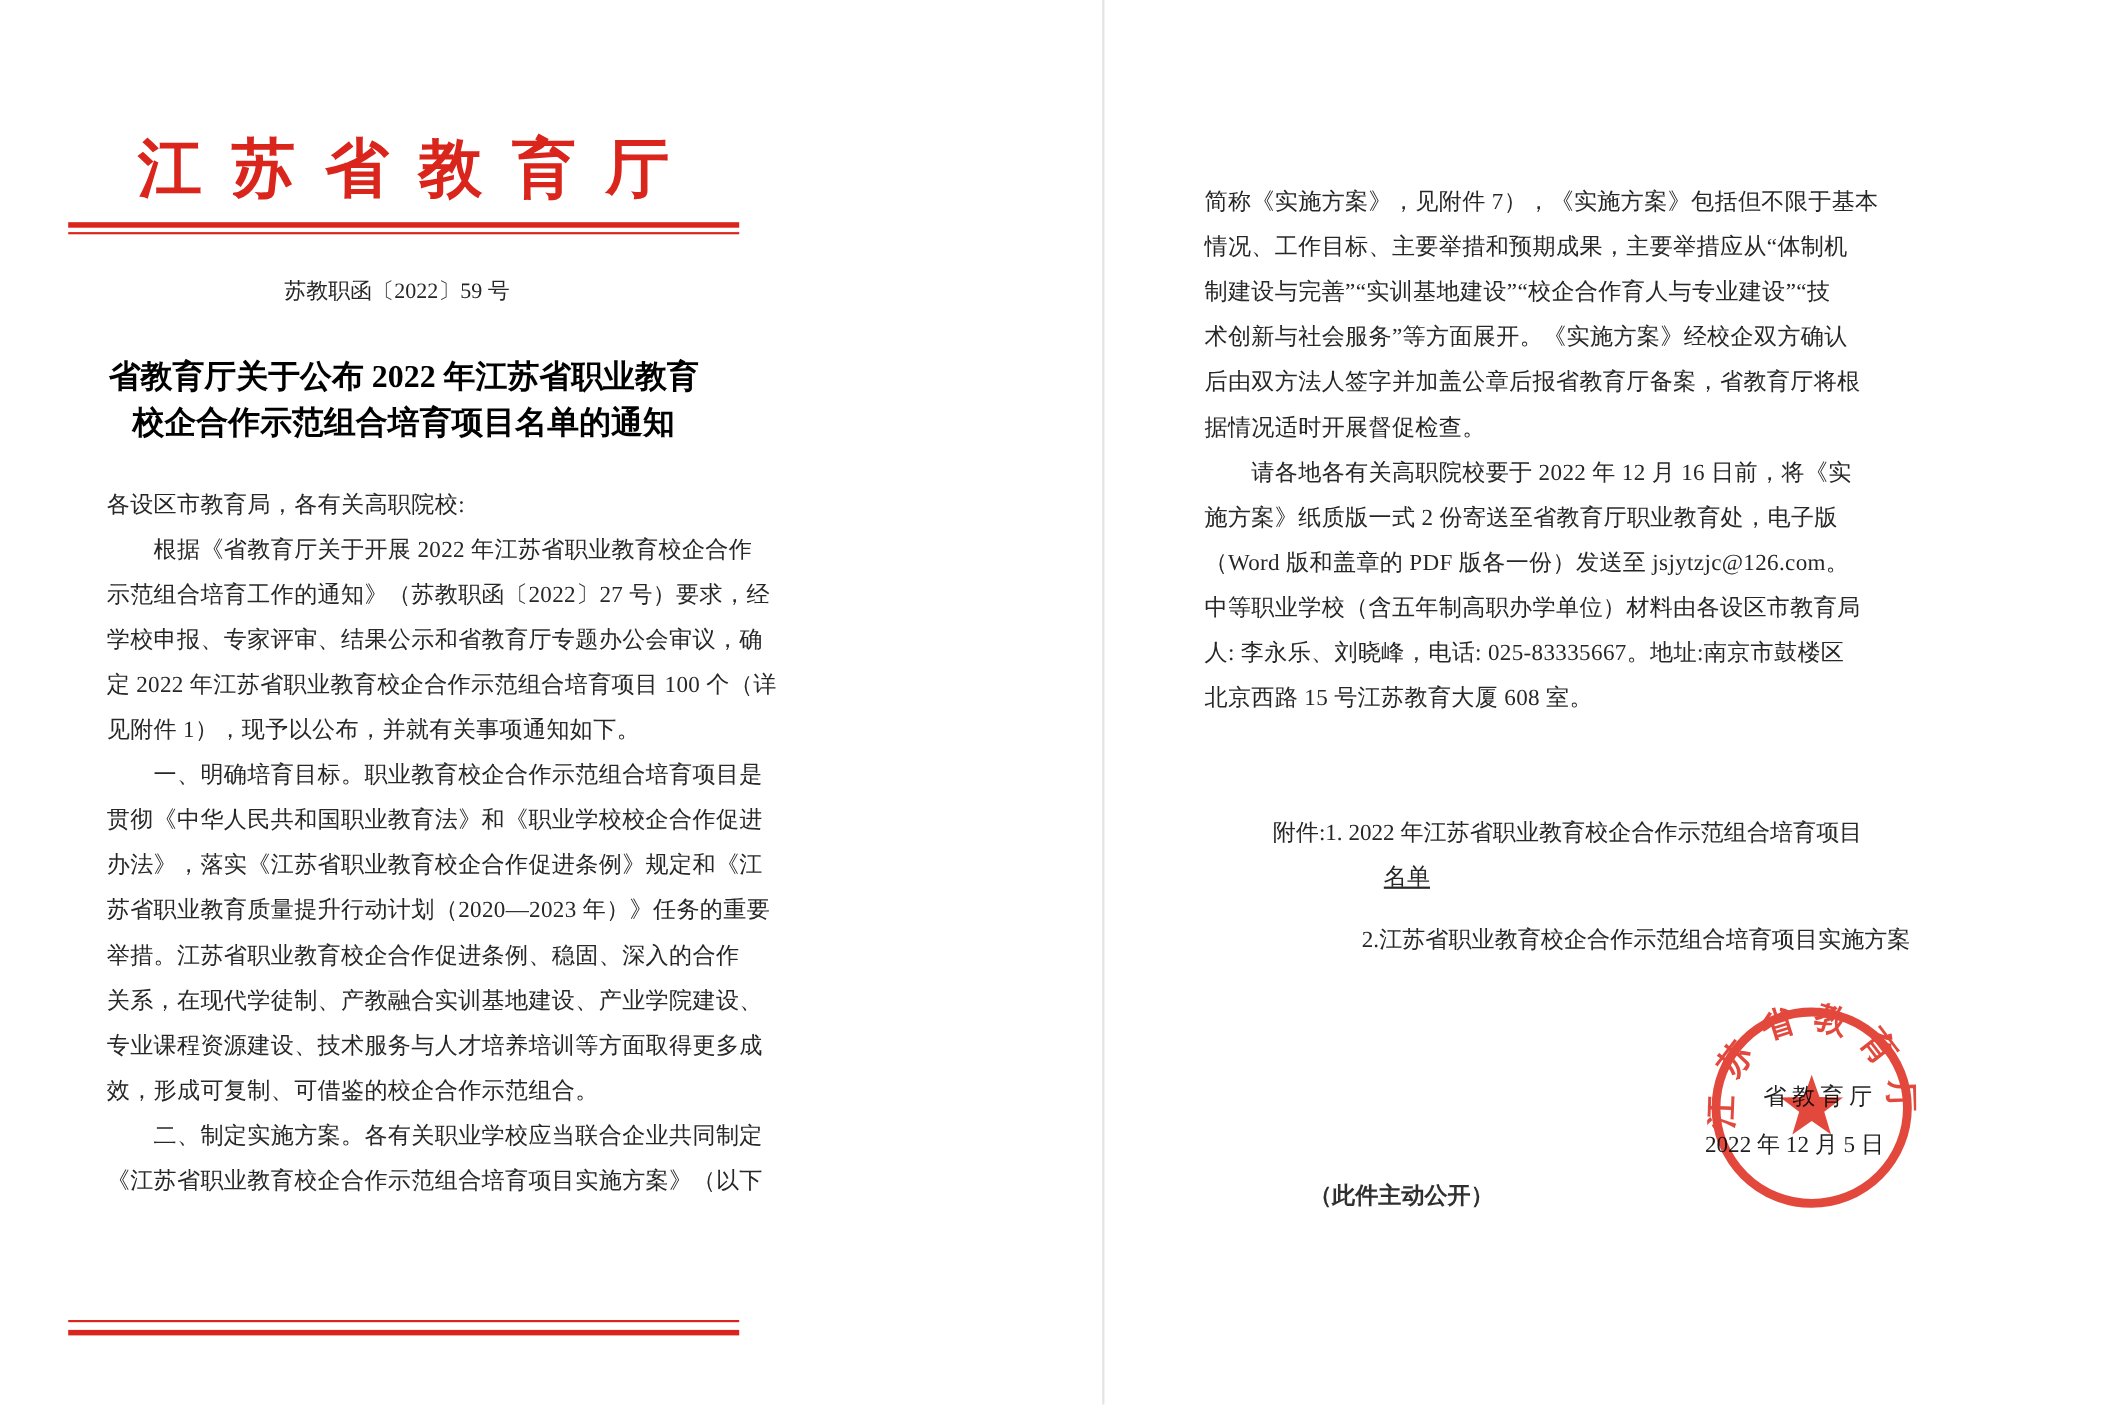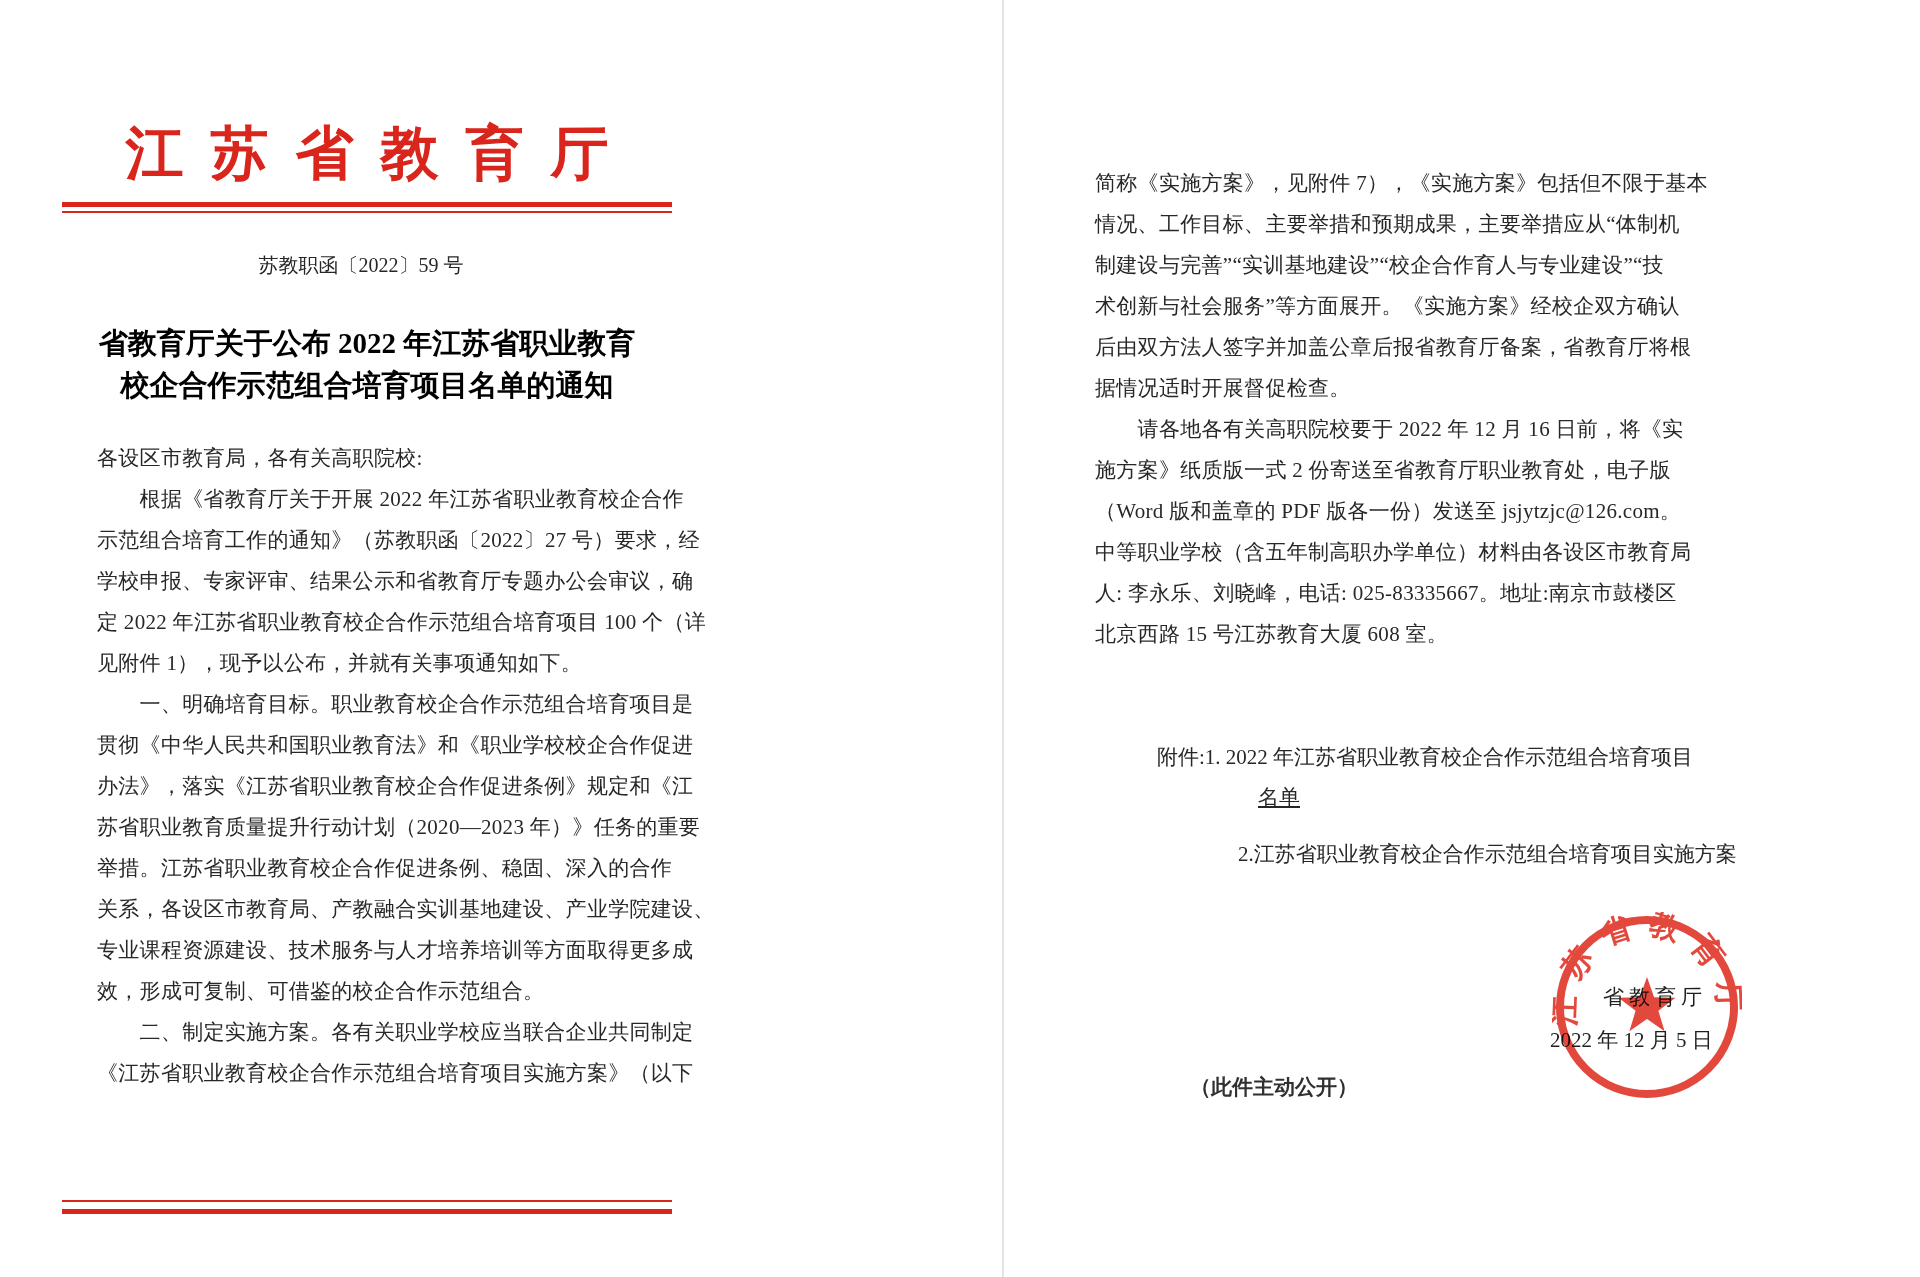--- a/index.html
+++ b/index.html
@@ -71,21 +71,21 @@
     <div class="ln">　　根据《省教育厅关于开展 2022 年江苏省职业教育校企合作</div>
     <div class="ln">示范组合培育工作的通知》（苏教职函〔2022〕27 号）要求，经</div>
     <div class="ln">学校申报、专家评审、结果公示和省教育厅专题办公会审议，确</div>
     <div class="ln">定 2022 年江苏省职业教育校企合作示范组合培育项目 100 个（详</div>
     <div class="ln">见附件 1），现予以公布，并就有关事项通知如下。</div>
     <div class="ln">　　一、明确培育目标。职业教育校企合作示范组合培育项目是</div>
     <div class="ln">贯彻《中华人民共和国职业教育法》和《职业学校校企合作促进</div>
     <div class="ln">办法》，落实《江苏省职业教育校企合作促进条例》规定和《江</div>
     <div class="ln">苏省职业教育质量提升行动计划（2020—2023 年）》任务的重要</div>
     <div class="ln">举措。江苏省职业教育校企合作促进条例、稳固、深入的合作</div>
-    <div class="ln">关系，各设区市教育局、产教融合实训基地建设、产业学院建设、</div>
+    <div class="ln">关系，在现代学徒制、产教融合实训基地建设、产业学院建设、</div>
     <div class="ln">专业课程资源建设、技术服务与人才培养培训等方面取得更多成</div>
     <div class="ln">效，形成可复制、可借鉴的校企合作示范组合。</div>
     <div class="ln">　　二、制定实施方案。各有关职业学校应当联合企业共同制定</div>
     <div class="ln">《江苏省职业教育校企合作示范组合培育项目实施方案》（以下</div>
   </div>
   <div class="abs rule rule-thin-bottom"></div>
   <div class="abs rule rule-thick-bottom"></div>
 </div>
 
 <div>

